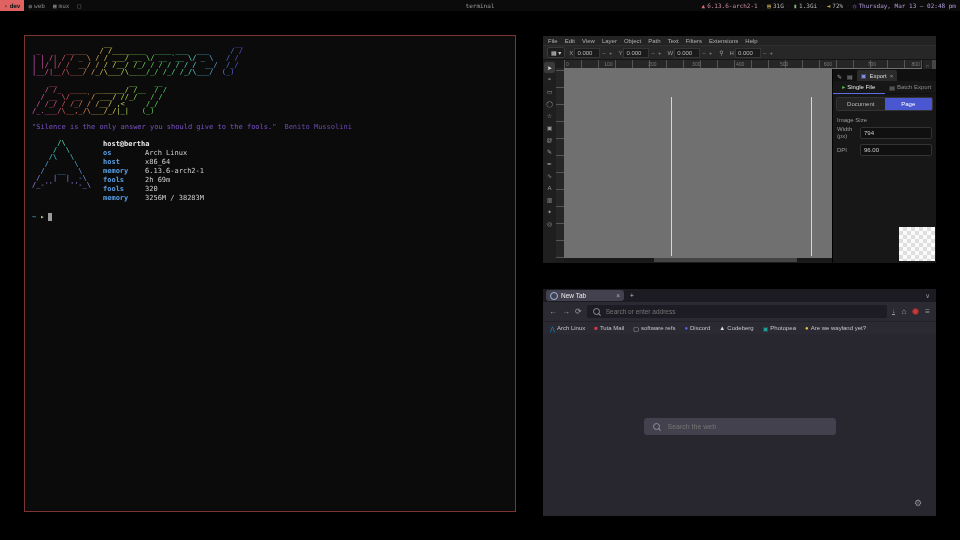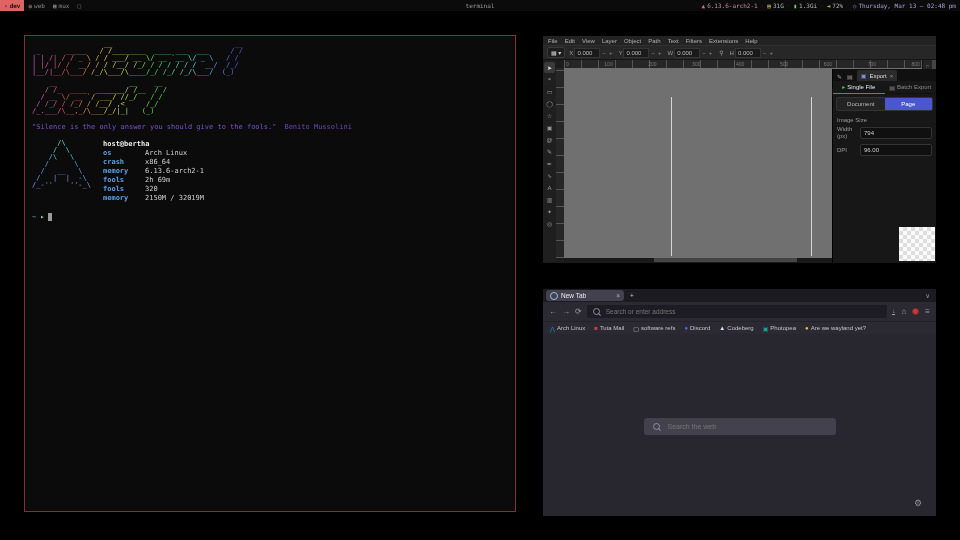--- a/index.html
+++ b/index.html
@@ -180,25 +180,25 @@
   <div class="terminal">
     <pre class="art"><div><span style="color: rgb(219, 87, 197);"> </span><span style="color: rgb(219, 87, 184);"> </span><span style="color: rgb(219, 87, 171);"> </span><span style="color: rgb(219, 87, 157);"> </span><span style="color: rgb(219, 87, 144);"> </span><span style="color: rgb(219, 87, 131);"> </span><span style="color: rgb(219, 87, 118);"> </span><span style="color: rgb(219, 87, 104);"> </span><span style="color: rgb(219, 87, 91);"> </span><span style="color: rgb(219, 96, 87);"> </span><span style="color: rgb(219, 109, 87);"> </span><span style="color: rgb(219, 122, 87);"> </span><span style="color: rgb(219, 135, 87);"> </span><span style="color: rgb(219, 149, 87);"> </span><span style="color: rgb(219, 162, 87);"> </span><span style="color: rgb(219, 175, 87);"> </span><span style="color: rgb(219, 188, 87);"> </span><span style="color: rgb(219, 202, 87);">_</span><span style="color: rgb(219, 215, 87);">_</span><span style="color: rgb(210, 219, 87);"> </span><span style="color: rgb(197, 219, 87);"> </span><span style="color: rgb(184, 219, 87);"> </span><span style="color: rgb(171, 219, 87);"> </span><span style="color: rgb(157, 219, 87);"> </span><span style="color: rgb(144, 219, 87);"> </span><span style="color: rgb(131, 219, 87);"> </span><span style="color: rgb(118, 219, 87);"> </span><span style="color: rgb(104, 219, 87);"> </span><span style="color: rgb(91, 219, 87);"> </span><span style="color: rgb(87, 219, 96);"> </span><span style="color: rgb(87, 219, 109);"> </span><span style="color: rgb(87, 219, 122);"> </span><span style="color: rgb(87, 219, 135);"> </span><span style="color: rgb(87, 219, 149);"> </span><span style="color: rgb(87, 219, 162);"> </span><span style="color: rgb(87, 219, 175);"> </span><span style="color: rgb(87, 219, 188);"> </span><span style="color: rgb(87, 219, 202);"> </span><span style="color: rgb(87, 219, 215);"> </span><span style="color: rgb(87, 210, 219);"> </span><span style="color: rgb(87, 197, 219);"> </span><span style="color: rgb(87, 184, 219);"> </span><span style="color: rgb(87, 171, 219);"> </span><span style="color: rgb(87, 157, 219);"> </span><span style="color: rgb(87, 144, 219);"> </span><span style="color: rgb(87, 131, 219);"> </span><span style="color: rgb(87, 118, 219);"> </span><span style="color: rgb(87, 104, 219);"> </span><span style="color: rgb(87, 91, 219);">_</span><span style="color: rgb(96, 87, 219);">_</span></div><div><span style="color: rgb(219, 87, 197);"> </span><span style="color: rgb(219, 87, 184);">_</span><span style="color: rgb(219, 87, 171);"> </span><span style="color: rgb(219, 87, 157);"> </span><span style="color: rgb(219, 87, 144);"> </span><span style="color: rgb(219, 87, 131);"> </span><span style="color: rgb(219, 87, 118);"> </span><span style="color: rgb(219, 87, 104);"> </span><span style="color: rgb(219, 87, 91);">_</span><span style="color: rgb(219, 96, 87);">_</span><span style="color: rgb(219, 109, 87);">_</span><span style="color: rgb(219, 122, 87);">_</span><span style="color: rgb(219, 135, 87);">_</span><span style="color: rgb(219, 149, 87);"> </span><span style="color: rgb(219, 162, 87);"> </span><span style="color: rgb(219, 175, 87);"> </span><span style="color: rgb(219, 188, 87);">/</span><span style="color: rgb(219, 202, 87);"> </span><span style="color: rgb(219, 215, 87);">/</span><span style="color: rgb(210, 219, 87);">_</span><span style="color: rgb(197, 219, 87);">_</span><span style="color: rgb(184, 219, 87);">_</span><span style="color: rgb(171, 219, 87);">_</span><span style="color: rgb(157, 219, 87);">_</span><span style="color: rgb(144, 219, 87);">_</span><span style="color: rgb(131, 219, 87);">_</span><span style="color: rgb(118, 219, 87);">_</span><span style="color: rgb(104, 219, 87);"> </span><span style="color: rgb(91, 219, 87);"> </span><span style="color: rgb(87, 219, 96);">_</span><span style="color: rgb(87, 219, 109);">_</span><span style="color: rgb(87, 219, 122);">_</span><span style="color: rgb(87, 219, 135);">_</span><span style="color: rgb(87, 219, 149);"> </span><span style="color: rgb(87, 219, 162);">_</span><span style="color: rgb(87, 219, 175);">_</span><span style="color: rgb(87, 219, 188);">_</span><span style="color: rgb(87, 219, 202);"> </span><span style="color: rgb(87, 219, 215);"> </span><span style="color: rgb(87, 210, 219);">_</span><span style="color: rgb(87, 197, 219);">_</span><span style="color: rgb(87, 184, 219);">_</span><span style="color: rgb(87, 171, 219);"> </span><span style="color: rgb(87, 157, 219);"> </span><span style="color: rgb(87, 144, 219);"> </span><span style="color: rgb(87, 131, 219);"> </span><span style="color: rgb(87, 118, 219);"> </span><span style="color: rgb(87, 104, 219);">/</span><span style="color: rgb(87, 91, 219);"> </span><span style="color: rgb(96, 87, 219);">/</span></div><div><span style="color: rgb(219, 87, 197);">|</span><span style="color: rgb(219, 87, 184);"> </span><span style="color: rgb(219, 87, 171);">|</span><span style="color: rgb(219, 87, 157);"> </span><span style="color: rgb(219, 87, 144);">/</span><span style="color: rgb(219, 87, 131);">|</span><span style="color: rgb(219, 87, 118);"> </span><span style="color: rgb(219, 87, 104);">/</span><span style="color: rgb(219, 87, 91);"> </span><span style="color: rgb(219, 96, 87);">/</span><span style="color: rgb(219, 109, 87);"> </span><span style="color: rgb(219, 122, 87);">_</span><span style="color: rgb(219, 135, 87);"> </span><span style="color: rgb(219, 149, 87);">\</span><span style="color: rgb(219, 162, 87);"> </span><span style="color: rgb(219, 175, 87);">/</span><span style="color: rgb(219, 188, 87);"> </span><span style="color: rgb(219, 202, 87);">/</span><span style="color: rgb(219, 215, 87);"> </span><span style="color: rgb(210, 219, 87);">_</span><span style="color: rgb(197, 219, 87);">_</span><span style="color: rgb(184, 219, 87);">_</span><span style="color: rgb(171, 219, 87);">/</span><span style="color: rgb(157, 219, 87);"> </span><span style="color: rgb(144, 219, 87);">_</span><span style="color: rgb(131, 219, 87);">_</span><span style="color: rgb(118, 219, 87);"> </span><span style="color: rgb(104, 219, 87);">\</span><span style="color: rgb(91, 219, 87);">/</span><span style="color: rgb(87, 219, 96);"> </span><span style="color: rgb(87, 219, 109);">_</span><span style="color: rgb(87, 219, 122);">_</span><span style="color: rgb(87, 219, 135);"> </span><span style="color: rgb(87, 219, 149);">`</span><span style="color: rgb(87, 219, 162);">_</span><span style="color: rgb(87, 219, 175);">_</span><span style="color: rgb(87, 219, 188);"> </span><span style="color: rgb(87, 219, 202);">\</span><span style="color: rgb(87, 219, 215);">/</span><span style="color: rgb(87, 210, 219);"> </span><span style="color: rgb(87, 197, 219);">_</span><span style="color: rgb(87, 184, 219);"> </span><span style="color: rgb(87, 171, 219);">\</span><span style="color: rgb(87, 157, 219);"> </span><span style="color: rgb(87, 144, 219);"> </span><span style="color: rgb(87, 131, 219);"> </span><span style="color: rgb(87, 118, 219);">/</span><span style="color: rgb(87, 104, 219);"> </span><span style="color: rgb(87, 91, 219);">/</span><span style="color: rgb(96, 87, 219);"> </span></div><div><span style="color: rgb(219, 87, 197);">|</span><span style="color: rgb(219, 87, 184);"> </span><span style="color: rgb(219, 87, 171);">|</span><span style="color: rgb(219, 87, 157);">/</span><span style="color: rgb(219, 87, 144);"> </span><span style="color: rgb(219, 87, 131);">|</span><span style="color: rgb(219, 87, 118);">/</span><span style="color: rgb(219, 87, 104);"> </span><span style="color: rgb(219, 87, 91);">/</span><span style="color: rgb(219, 96, 87);"> </span><span style="color: rgb(219, 109, 87);"> </span><span style="color: rgb(219, 122, 87);">_</span><span style="color: rgb(219, 135, 87);">_</span><span style="color: rgb(219, 149, 87);">/</span><span style="color: rgb(219, 162, 87);"> </span><span style="color: rgb(219, 175, 87);">/</span><span style="color: rgb(219, 188, 87);"> </span><span style="color: rgb(219, 202, 87);">/</span><span style="color: rgb(219, 215, 87);"> </span><span style="color: rgb(210, 219, 87);">/</span><span style="color: rgb(197, 219, 87);">_</span><span style="color: rgb(184, 219, 87);">_</span><span style="color: rgb(171, 219, 87);">/</span><span style="color: rgb(157, 219, 87);"> </span><span style="color: rgb(144, 219, 87);">/</span><span style="color: rgb(131, 219, 87);">_</span><span style="color: rgb(118, 219, 87);">/</span><span style="color: rgb(104, 219, 87);"> </span><span style="color: rgb(91, 219, 87);">/</span><span style="color: rgb(87, 219, 96);"> </span><span style="color: rgb(87, 219, 109);">/</span><span style="color: rgb(87, 219, 122);"> </span><span style="color: rgb(87, 219, 135);">/</span><span style="color: rgb(87, 219, 149);"> </span><span style="color: rgb(87, 219, 162);">/</span><span style="color: rgb(87, 219, 175);"> </span><span style="color: rgb(87, 219, 188);">/</span><span style="color: rgb(87, 219, 202);"> </span><span style="color: rgb(87, 219, 215);">/</span><span style="color: rgb(87, 210, 219);"> </span><span style="color: rgb(87, 197, 219);"> </span><span style="color: rgb(87, 184, 219);">_</span><span style="color: rgb(87, 171, 219);">_</span><span style="color: rgb(87, 157, 219);">/</span><span style="color: rgb(87, 144, 219);"> </span><span style="color: rgb(87, 131, 219);"> </span><span style="color: rgb(87, 118, 219);">/</span><span style="color: rgb(87, 104, 219);">_</span><span style="color: rgb(87, 91, 219);">/</span><span style="color: rgb(96, 87, 219);"> </span><span style="color: rgb(109, 87, 219);"> </span></div><div><span style="color: rgb(219, 87, 197);">|</span><span style="color: rgb(219, 87, 184);">_</span><span style="color: rgb(219, 87, 171);">_</span><span style="color: rgb(219, 87, 157);">/</span><span style="color: rgb(219, 87, 144);">|</span><span style="color: rgb(219, 87, 131);">_</span><span style="color: rgb(219, 87, 118);">_</span><span style="color: rgb(219, 87, 104);">/</span><span style="color: rgb(219, 87, 91);">\</span><span style="color: rgb(219, 96, 87);">_</span><span style="color: rgb(219, 109, 87);">_</span><span style="color: rgb(219, 122, 87);">_</span><span style="color: rgb(219, 135, 87);">/</span><span style="color: rgb(219, 149, 87);"> </span><span style="color: rgb(219, 162, 87);">/</span><span style="color: rgb(219, 175, 87);">_</span><span style="color: rgb(219, 188, 87);">/</span><span style="color: rgb(219, 202, 87);">\</span><span style="color: rgb(219, 215, 87);">_</span><span style="color: rgb(210, 219, 87);">_</span><span style="color: rgb(197, 219, 87);">_</span><span style="color: rgb(184, 219, 87);">/</span><span style="color: rgb(171, 219, 87);">\</span><span style="color: rgb(157, 219, 87);">_</span><span style="color: rgb(144, 219, 87);">_</span><span style="color: rgb(131, 219, 87);">_</span><span style="color: rgb(118, 219, 87);">_</span><span style="color: rgb(104, 219, 87);">/</span><span style="color: rgb(91, 219, 87);">_</span><span style="color: rgb(87, 219, 96);">/</span><span style="color: rgb(87, 219, 109);"> </span><span style="color: rgb(87, 219, 122);">/</span><span style="color: rgb(87, 219, 135);">_</span><span style="color: rgb(87, 219, 149);">/</span><span style="color: rgb(87, 219, 162);"> </span><span style="color: rgb(87, 219, 175);">/</span><span style="color: rgb(87, 219, 188);">_</span><span style="color: rgb(87, 219, 202);">/</span><span style="color: rgb(87, 219, 215);">\</span><span style="color: rgb(87, 210, 219);">_</span><span style="color: rgb(87, 197, 219);">_</span><span style="color: rgb(87, 184, 219);">_</span><span style="color: rgb(87, 171, 219);">/</span><span style="color: rgb(87, 157, 219);"> </span><span style="color: rgb(87, 144, 219);"> </span><span style="color: rgb(87, 131, 219);">(</span><span style="color: rgb(87, 118, 219);">_</span><span style="color: rgb(87, 104, 219);">)</span><span style="color: rgb(87, 91, 219);"> </span><span style="color: rgb(96, 87, 219);"> </span><span style="color: rgb(109, 87, 219);"> </span></div></pre>
     <pre class="art" style="margin-top:4px;"><div><span style="color: rgb(219, 87, 197);"> </span><span style="color: rgb(219, 87, 184);"> </span><span style="color: rgb(219, 87, 171);"> </span><span style="color: rgb(219, 87, 157);"> </span><span style="color: rgb(219, 87, 144);">_</span><span style="color: rgb(219, 87, 131);">_</span><span style="color: rgb(219, 87, 118);"> </span><span style="color: rgb(219, 87, 104);"> </span><span style="color: rgb(219, 87, 91);"> </span><span style="color: rgb(219, 96, 87);"> </span><span style="color: rgb(219, 109, 87);"> </span><span style="color: rgb(219, 122, 87);"> </span><span style="color: rgb(219, 135, 87);"> </span><span style="color: rgb(219, 149, 87);"> </span><span style="color: rgb(219, 162, 87);"> </span><span style="color: rgb(219, 175, 87);"> </span><span style="color: rgb(219, 188, 87);"> </span><span style="color: rgb(219, 202, 87);"> </span><span style="color: rgb(219, 215, 87);"> </span><span style="color: rgb(210, 219, 87);"> </span><span style="color: rgb(197, 219, 87);"> </span><span style="color: rgb(184, 219, 87);"> </span><span style="color: rgb(171, 219, 87);"> </span><span style="color: rgb(157, 219, 87);">_</span><span style="color: rgb(144, 219, 87);">_</span><span style="color: rgb(131, 219, 87);"> </span><span style="color: rgb(118, 219, 87);"> </span><span style="color: rgb(104, 219, 87);"> </span><span style="color: rgb(91, 219, 87);"> </span><span style="color: rgb(87, 219, 96);">_</span><span style="color: rgb(87, 219, 109);">_</span></div><div><span style="color: rgb(219, 87, 197);"> </span><span style="color: rgb(219, 87, 184);"> </span><span style="color: rgb(219, 87, 171);"> </span><span style="color: rgb(219, 87, 157);">/</span><span style="color: rgb(219, 87, 144);"> </span><span style="color: rgb(219, 87, 131);">/</span><span style="color: rgb(219, 87, 118);">_</span><span style="color: rgb(219, 87, 104);"> </span><span style="color: rgb(219, 87, 91);"> </span><span style="color: rgb(219, 96, 87);">_</span><span style="color: rgb(219, 109, 87);">_</span><span style="color: rgb(219, 122, 87);">_</span><span style="color: rgb(219, 135, 87);">_</span><span style="color: rgb(219, 149, 87);"> </span><span style="color: rgb(219, 162, 87);"> </span><span style="color: rgb(219, 175, 87);">_</span><span style="color: rgb(219, 188, 87);">_</span><span style="color: rgb(219, 202, 87);">_</span><span style="color: rgb(219, 215, 87);">_</span><span style="color: rgb(210, 219, 87);">_</span><span style="color: rgb(197, 219, 87);">_</span><span style="color: rgb(184, 219, 87);">_</span><span style="color: rgb(171, 219, 87);">/</span><span style="color: rgb(157, 219, 87);"> </span><span style="color: rgb(144, 219, 87);">/</span><span style="color: rgb(131, 219, 87);">_</span><span style="color: rgb(118, 219, 87);">_</span><span style="color: rgb(104, 219, 87);"> </span><span style="color: rgb(91, 219, 87);"> </span><span style="color: rgb(87, 219, 96);">/</span><span style="color: rgb(87, 219, 109);"> </span><span style="color: rgb(87, 219, 122);">/</span></div><div><span style="color: rgb(219, 87, 197);"> </span><span style="color: rgb(219, 87, 184);"> </span><span style="color: rgb(219, 87, 171);">/</span><span style="color: rgb(219, 87, 157);"> </span><span style="color: rgb(219, 87, 144);">_</span><span style="color: rgb(219, 87, 131);">_</span><span style="color: rgb(219, 87, 118);"> </span><span style="color: rgb(219, 87, 104);">\</span><span style="color: rgb(219, 87, 91);">/</span><span style="color: rgb(219, 96, 87);"> </span><span style="color: rgb(219, 109, 87);">_</span><span style="color: rgb(219, 122, 87);">_</span><span style="color: rgb(219, 135, 87);"> </span><span style="color: rgb(219, 149, 87);">`</span><span style="color: rgb(219, 162, 87);">/</span><span style="color: rgb(219, 175, 87);"> </span><span style="color: rgb(219, 188, 87);">_</span><span style="color: rgb(219, 202, 87);">_</span><span style="color: rgb(219, 215, 87);">_</span><span style="color: rgb(210, 219, 87);">/</span><span style="color: rgb(197, 219, 87);"> </span><span style="color: rgb(184, 219, 87);">/</span><span style="color: rgb(171, 219, 87);">/</span><span style="color: rgb(157, 219, 87);">_</span><span style="color: rgb(144, 219, 87);">/</span><span style="color: rgb(131, 219, 87);"> </span><span style="color: rgb(118, 219, 87);"> </span><span style="color: rgb(104, 219, 87);"> </span><span style="color: rgb(91, 219, 87);">/</span><span style="color: rgb(87, 219, 96);"> </span><span style="color: rgb(87, 219, 109);">/</span><span style="color: rgb(87, 219, 122);"> </span></div><div><span style="color: rgb(219, 87, 197);"> </span><span style="color: rgb(219, 87, 184);">/</span><span style="color: rgb(219, 87, 171);"> </span><span style="color: rgb(219, 87, 157);">/</span><span style="color: rgb(219, 87, 144);">_</span><span style="color: rgb(219, 87, 131);">/</span><span style="color: rgb(219, 87, 118);"> </span><span style="color: rgb(219, 87, 104);">/</span><span style="color: rgb(219, 87, 91);"> </span><span style="color: rgb(219, 96, 87);">/</span><span style="color: rgb(219, 109, 87);">_</span><span style="color: rgb(219, 122, 87);">/</span><span style="color: rgb(219, 135, 87);"> </span><span style="color: rgb(219, 149, 87);">/</span><span style="color: rgb(219, 162, 87);"> </span><span style="color: rgb(219, 175, 87);">/</span><span style="color: rgb(219, 188, 87);">_</span><span style="color: rgb(219, 202, 87);">_</span><span style="color: rgb(219, 215, 87);">/</span><span style="color: rgb(210, 219, 87);"> </span><span style="color: rgb(197, 219, 87);">,</span><span style="color: rgb(184, 219, 87);">&lt;</span><span style="color: rgb(171, 219, 87);"> </span><span style="color: rgb(157, 219, 87);"> </span><span style="color: rgb(144, 219, 87);"> </span><span style="color: rgb(131, 219, 87);"> </span><span style="color: rgb(118, 219, 87);"> </span><span style="color: rgb(104, 219, 87);">/</span><span style="color: rgb(91, 219, 87);">_</span><span style="color: rgb(87, 219, 96);">/</span><span style="color: rgb(87, 219, 109);"> </span><span style="color: rgb(87, 219, 122);"> </span></div><div><span style="color: rgb(219, 87, 197);">/</span><span style="color: rgb(219, 87, 184);">_</span><span style="color: rgb(219, 87, 171);">.</span><span style="color: rgb(219, 87, 157);">_</span><span style="color: rgb(219, 87, 144);">_</span><span style="color: rgb(219, 87, 131);">_</span><span style="color: rgb(219, 87, 118);">/</span><span style="color: rgb(219, 87, 104);">\</span><span style="color: rgb(219, 87, 91);">_</span><span style="color: rgb(219, 96, 87);">_</span><span style="color: rgb(219, 109, 87);">,</span><span style="color: rgb(219, 122, 87);">_</span><span style="color: rgb(219, 135, 87);">/</span><span style="color: rgb(219, 149, 87);">\</span><span style="color: rgb(219, 162, 87);">_</span><span style="color: rgb(219, 175, 87);">_</span><span style="color: rgb(219, 188, 87);">_</span><span style="color: rgb(219, 202, 87);">/</span><span style="color: rgb(219, 215, 87);">_</span><span style="color: rgb(210, 219, 87);">/</span><span style="color: rgb(197, 219, 87);">|</span><span style="color: rgb(184, 219, 87);">_</span><span style="color: rgb(171, 219, 87);">|</span><span style="color: rgb(157, 219, 87);"> </span><span style="color: rgb(144, 219, 87);"> </span><span style="color: rgb(131, 219, 87);"> </span><span style="color: rgb(118, 219, 87);">(</span><span style="color: rgb(104, 219, 87);">_</span><span style="color: rgb(91, 219, 87);">)</span><span style="color: rgb(87, 219, 96);"> </span><span style="color: rgb(87, 219, 109);"> </span><span style="color: rgb(87, 219, 122);"> </span></div></pre>
     <div class="quote"><span>"Silence is the only answer you should give to the fools."</span><span class="author">Benito Mussolini</span></div>
     <div class="fetch">
       <pre class="logo"><div style="color: rgb(99, 226, 181);">      /\</div><div style="color: rgb(74, 216, 199);">     /  \</div><div style="color: rgb(62, 198, 218);">    /\   \</div><div style="color: rgb(70, 174, 232);">   /      \</div><div style="color: rgb(95, 157, 240);">  /   __   \</div><div style="color: rgb(127, 146, 242);"> /   |  |  -\</div><div style="color: rgb(160, 138, 240);">/_-''    ''-_\</div></pre>
       <div class="fetch-info">
         <div class="fetch-title">host@bertha</div>
         <div>
             <div><span class="fetch-label">os</span><span class="fetch-val">Arch Linux</span></div>
-            <div><span class="fetch-label">crash</span><span class="fetch-val">x86_64</span></div>
+            <div><span class="fetch-label">host</span><span class="fetch-val">x86_64</span></div>
             <div><span class="fetch-label">memory</span><span class="fetch-val">6.13.6-arch2-1</span></div>
             <div><span class="fetch-label">fools</span><span class="fetch-val">2h 69m</span></div>
             <div><span class="fetch-label">fools</span><span class="fetch-val">320</span></div>
-            <div><span class="fetch-label">memory</span><span class="fetch-val">2150M / 32019M</span></div>
+            <div><span class="fetch-label">memory</span><span class="fetch-val">3256M / 38283M</span></div>
           </div>
       </div>
     </div>
     <div class="prompt">
       <span class="cwd">~</span>
       <span class="sym">▸</span>
       <span class="cursor"></span>
     </div>
   </div>
 

